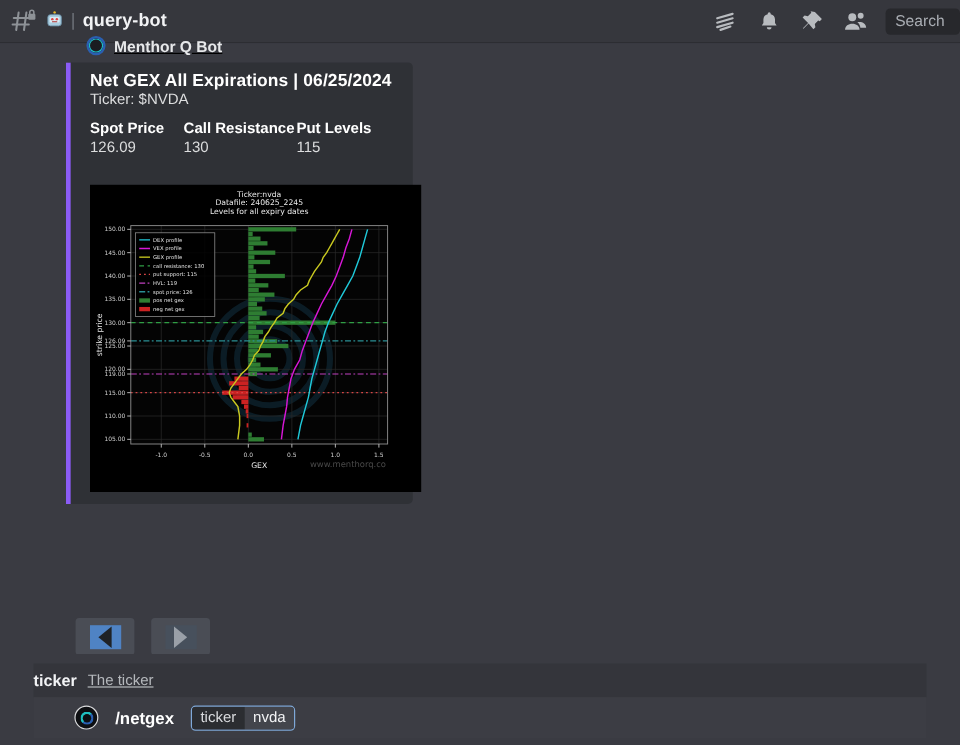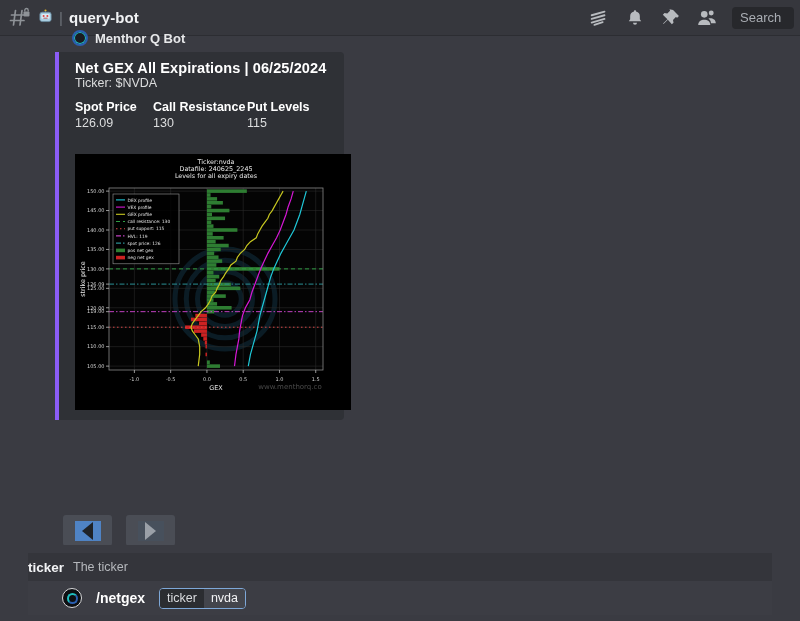--- a/index.html
+++ b/index.html
@@ -16,34 +16,34 @@
     position: absolute; top: 0; left: 0; width: 800px; height: 36px;
     background: #36373d;
     display: flex; align-items: center;
     border-bottom: 1px solid #2c2d32;
   }
   .hash-icon { margin-left: 8px; width: 26px; height: 26px; position: relative; color: #8e9297; }
   .hash-icon svg { display:block; }
   .bot-emoji { margin-left: 4px; font-size: 15px; line-height: 1; }
   .hdr-divider { color: #6f737a; margin: 0 6px; font-size: 15px; }
   .channel-name { color: #f2f3f5; font-weight: bold; font-size: 15px; letter-spacing: .1px;}
-  .hdr-right { margin-left: auto; display: flex; align-items: center; gap: 14px; padding-right: 6px; }
+  .hdr-right { margin-left: auto; display: flex; align-items: center; gap: 14px; }
   .hdr-icon { width: 22px; height: 22px; color: #b8bbbf; display:flex; align-items:center; justify-content:center;}
   .search-box {
     background: #27282c; color: #a9adb3; font-size: 13px;
     border-radius: 4px; padding: 4px 8px; width: 62px; height: 22px;
     display:flex; align-items:center; overflow:hidden; white-space:nowrap;
   }
 
   
   .messages { position: absolute; top: 36px; left: 0; width: 800px; height: 509px; background: #3a3b42; }
 
   .msg-author-row {
     position: absolute; left: 72px; top: -6px;
-    display: flex; align-items: center; gap: 7px;
+    display: flex; align-items: center; gap: 7px; text-decoration: underline;
   }
   .avatar-bot {
     width: 16px; height: 16px; border-radius: 50%;
     background: #1a1c20;
     border: 2px solid #2a5fb0;
     box-shadow: inset 0 0 0 1px #1fbfbf;
   }
   .author-name { color: #e7e8ea; font-weight: bold; font-size: 13px; }
 
   
@@ -101,21 +101,21 @@
   
   .cmd-panel {
     position: absolute; left: 0; top: 545px; width: 800px; height: 76px; background: #3a3b42; padding-left: 15px;
   }
   .cmd-hint {
     position: absolute; left: 28px; top: 8px; width: 744px; height: 28px;
     display: flex; align-items: center; gap: 9px;
     background: #34353b;
   }
   .cmd-hint-name { color: #f2f3f5; font-weight: bold; font-size: 13.5px; }
-  .cmd-hint-desc { color: #b5b8bc; font-size: 12.5px; }
+  .cmd-hint-desc { color: #b5b8bc; font-size: 12.5px; text-decoration: underline; }
   .cmd-row {
     position: absolute; left: 28px; top: 36px; width: 744px; height: 34px;
     display: flex; align-items: center; gap: 14px; padding-left: 0px;
     background: #3c3d44;
   }
   .cmd-avatar {
     width: 20px; height: 20px; border-radius: 50%;
     background: #0d0f12; border: 1.5px solid #d8d9db;
     display:flex; align-items:center; justify-content:center;
   }

